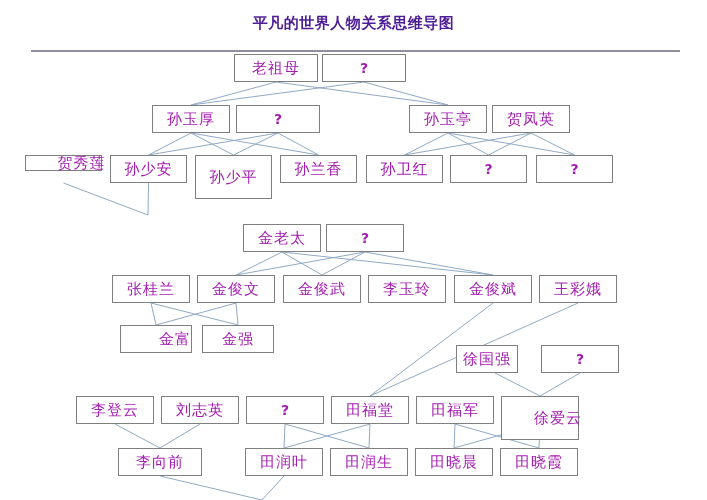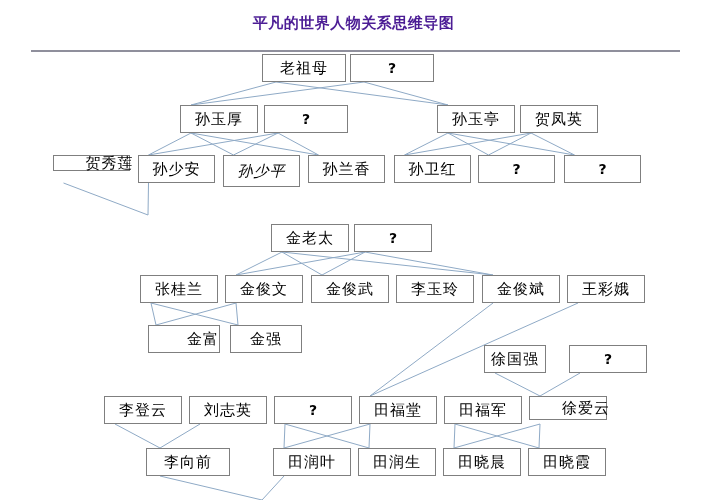--- a/index.html
+++ b/index.html
@@ -35,26 +35,25 @@
 
   .node{
     position:absolute;
     box-sizing:border-box;
     background:#ffffff;
     border:1px solid #7f7f7f;
     display:flex;
     align-items:center;
     justify-content:center;
     font-size:15px;
-    color:#000000;
+    color:#a21caf;
     line-height:1;
     letter-spacing:1px;
     white-space:nowrap;
     z-index:2;
-    margin-left:28px;
   }
   .node.unknown{
     font-weight:bold;
     letter-spacing:0;
     font-size:14px;
   }
 </style>
 </head>
 <body>
 
@@ -129,21 +128,21 @@
       </div>
       <div class="node" style="left: 492px; top: 105px; width: 78px; height: 28px;">
         <span>贺凤英</span>
       </div>
       <div class="node" style="left: 25px; top: 155px; width: 77px; height: 16px; padding-left: 36px;">
         <span>贺秀莲</span>
       </div>
       <div class="node" style="left: 110px; top: 155px; width: 77px; height: 28px;">
         <span>孙少安</span>
       </div>
-      <div class="node" style="left: 195px; top: 155px; width: 77px; height: 32px; font-style: italic;">
+      <div class="node" style="left: 195px; top: 155px; width: 77px; height: 44px;">
         <span>孙少平</span>
       </div>
       <div class="node" style="left: 280px; top: 155px; width: 77px; height: 28px;">
         <span>孙兰香</span>
       </div>
       <div class="node" style="left: 366px; top: 155px; width: 77px; height: 28px;">
         <span>孙卫红</span>
       </div>
       <div class="node unknown" style="left: 450px; top: 155px; width: 77px; height: 28px;">
         <span>?</span>
@@ -195,21 +194,21 @@
       </div>
       <div class="node unknown" style="left: 246px; top: 396px; width: 78px; height: 28px;">
         <span>?</span>
       </div>
       <div class="node" style="left: 331px; top: 396px; width: 78px; height: 28px;">
         <span>田福堂</span>
       </div>
       <div class="node" style="left: 416px; top: 396px; width: 78px; height: 28px;">
         <span>田福军</span>
       </div>
-      <div class="node" style="left: 501px; top: 396px; width: 78px; height: 24px; padding-left: 36px;">
+      <div class="node" style="left: 501px; top: 396px; width: 78px; height: 44px; padding-left: 36px;">
         <span>徐爱云</span>
       </div>
       <div class="node" style="left: 118px; top: 448px; width: 84px; height: 28px;">
         <span>李向前</span>
       </div>
       <div class="node" style="left: 245px; top: 448px; width: 78px; height: 28px;">
         <span>田润叶</span>
       </div>
       <div class="node" style="left: 330px; top: 448px; width: 78px; height: 28px;">
         <span>田润生</span>

